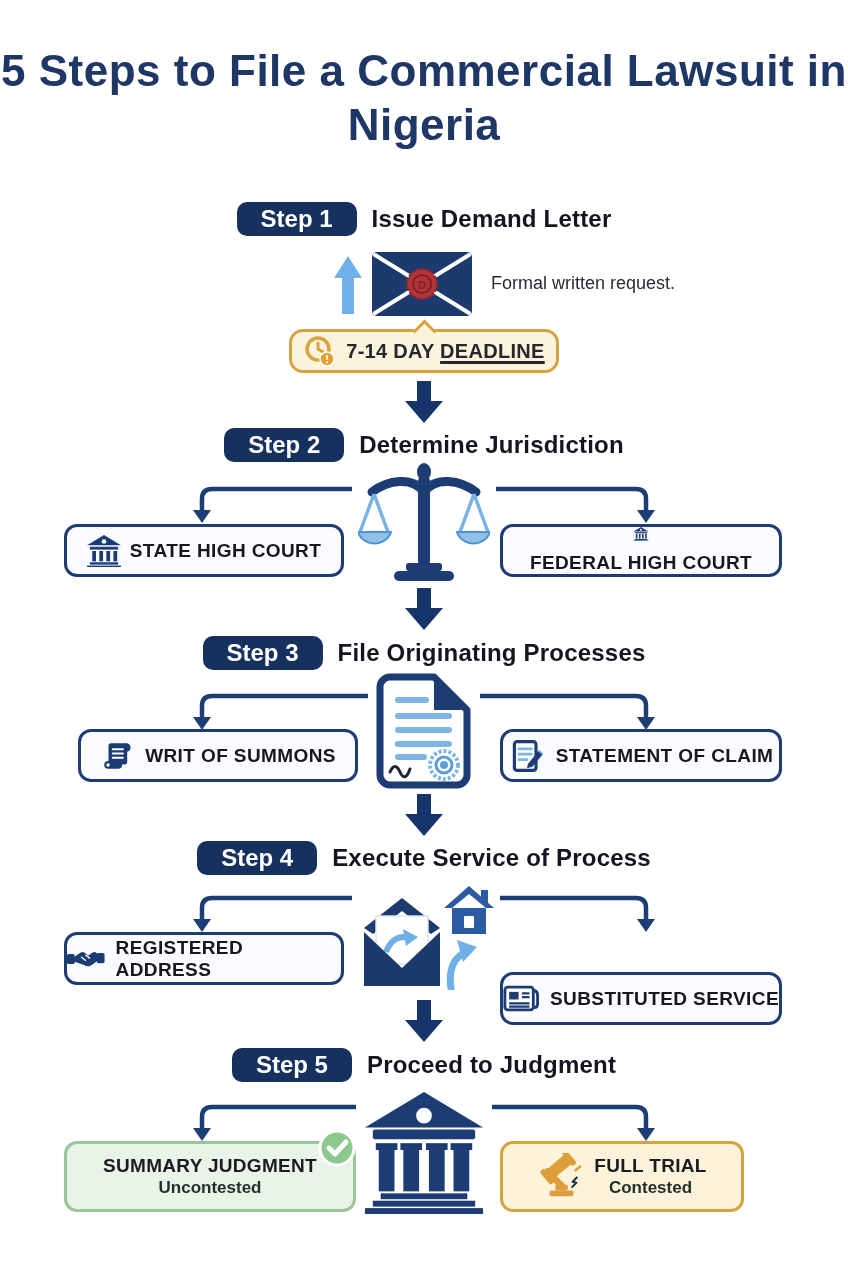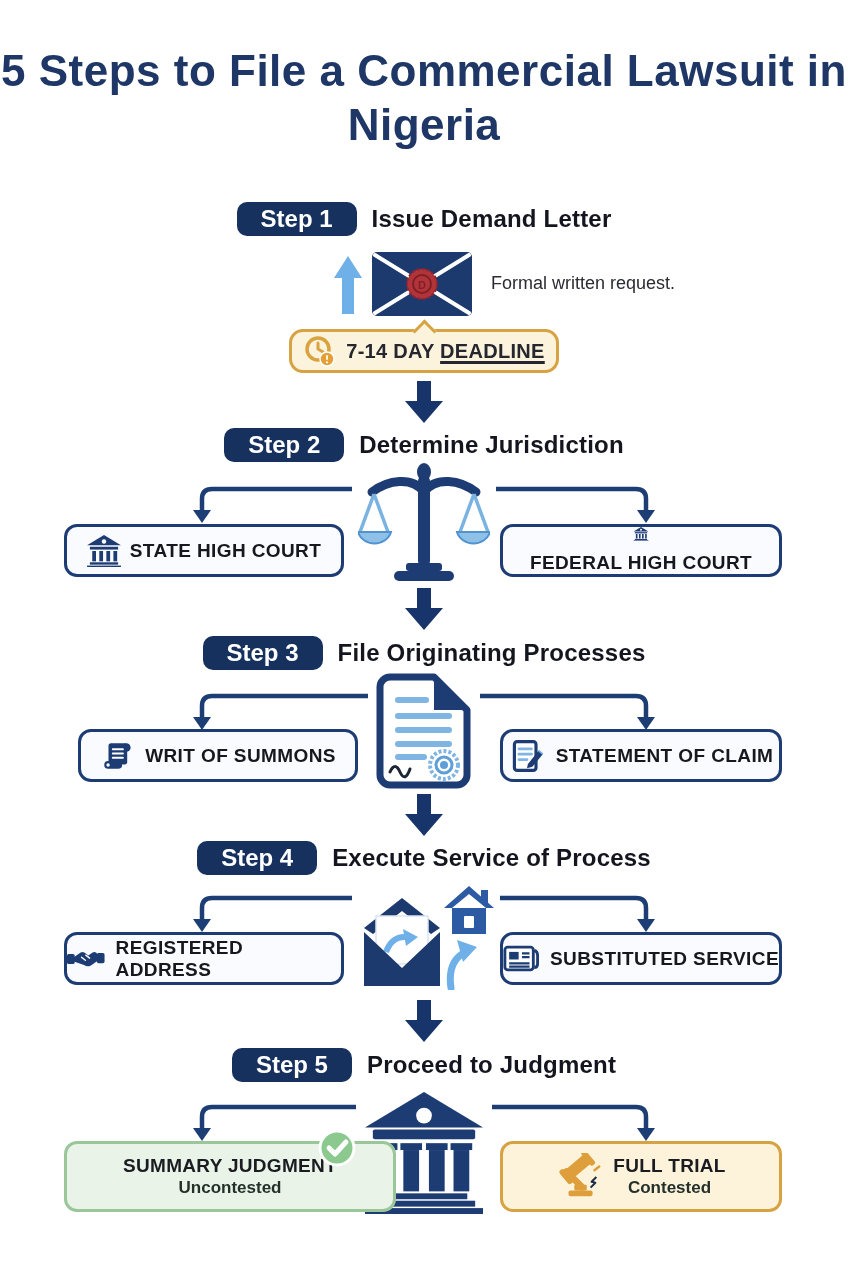--- a/index.html
+++ b/index.html
@@ -20,22 +20,22 @@
     background:#fcf3dc;border-left:3px solid #d7a342;border-top:3px solid #d7a342;transform:rotate(45deg);}
   .deadline-text{font-size:20px;font-weight:800;color:#26262e;letter-spacing:.3px;white-space:pre;}
   .deadline-text .u{text-decoration:underline;text-decoration-thickness:3px;text-underline-offset:3px;}
   .wbox{position:absolute;box-sizing:border-box;height:53px;border:3.5px solid #1d3c74;background:#fafbfe;
     border-radius:13px;display:flex;align-items:center;justify-content:center;gap:11px;}
   .wbox .box-label{font-size:19px;font-weight:800;color:#17171f;letter-spacing:.4px;}
   .lbox{left:64px;width:280px;}
   .rbox{left:500px;width:282px;}
   .bigbox{position:absolute;box-sizing:border-box;height:71px;border-radius:13px;display:flex;
     align-items:center;justify-content:center;}
-  .greenbox{left:64px;width:332px;background:#e9f3e7;border:3.5px solid #9bc69a;flex-direction:column;}
-  .goldbox{left:500px;width:282px;background:#fdf3da;border:3.5px solid #d7a342;gap:7px;}
+  .greenbox{left:64px;width:292px;background:#e9f3e7;border:3.5px solid #9bc69a;flex-direction:column;}
+  .goldbox{left:500px;width:244px;background:#fdf3da;border:3.5px solid #d7a342;gap:7px;}
   .big-title{font-size:19px;font-weight:800;color:#1b1b22;letter-spacing:.3px;line-height:1.25;}
   .big-sub{font-size:17px;font-weight:700;color:#24302a;line-height:1.2;}
   .goldbox .col{display:flex;flex-direction:column;align-items:center;}
   .abs{position:absolute;}
   svg{display:block;}
 </style>
 </head>
 <body>
 
 <div id="canvas">
@@ -217,21 +217,21 @@
   <div class="wbox lbox" style="top:932px;">
     <svg width="38" height="26" viewBox="0 0 44 28">
       <rect x="0" y="8" width="9" height="12" rx="2" fill="#1d3c74"></rect>
       <rect x="35" y="7" width="9" height="12" rx="2" fill="#1d3c74"></rect>
       <path d="M8 12 L16 6.5 Q19 4.5 22 7.5 L25 10 L30 6.5 Q33 4.5 36 8.5 L36 16 L28 21.5 Q24 24 20 21 L8 17 Z" fill="#1d3c74"></path>
       <path d="M17 12 l4.5 3.5 M22 9.5 l4.5 3.5" stroke="#fff" stroke-width="1.6" stroke-linecap="round"></path>
     </svg>
     <span class="box-label">REGISTERED ADDRESS</span>
   </div>
 
-  <div class="wbox rbox" style="top:932px;text-align:center;">
+  <div class="wbox rbox" style="top:972px;text-align:center;">
     <svg width="36" height="30" viewBox="0 0 38 30">
       <rect x="2" y="2.5" width="30" height="24" rx="3" fill="#fff" stroke="#1d3c74" stroke-width="3"></rect>
       <path d="M33 6 q3.5 1 3.5 5 v9 q0 4 -3.5 4" fill="none" stroke="#1d3c74" stroke-width="3"></path>
       <rect x="6.5" y="7.5" width="10" height="8" fill="#1d3c74"></rect>
       <path d="M20 9 H28 M20 13 H28 M6.5 19.5 H28 M6.5 23 H28" stroke="#1d3c74" stroke-width="2.4"></path>
     </svg>
     <span class="box-label">SUBSTITUTED SERVICE</span>
   </div>
 
   <svg class="abs" style="left:405px;top:1000px;" width="38" height="42" viewBox="0 0 38 42">

